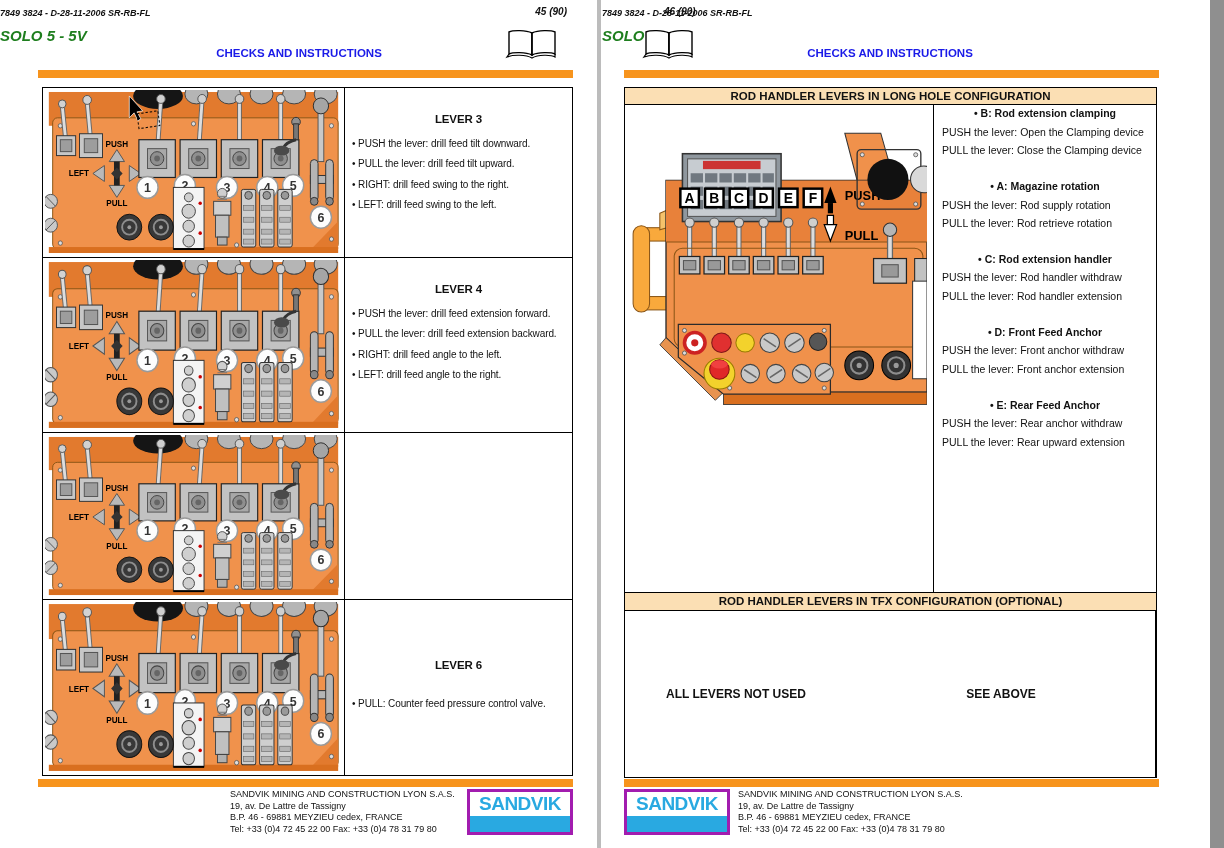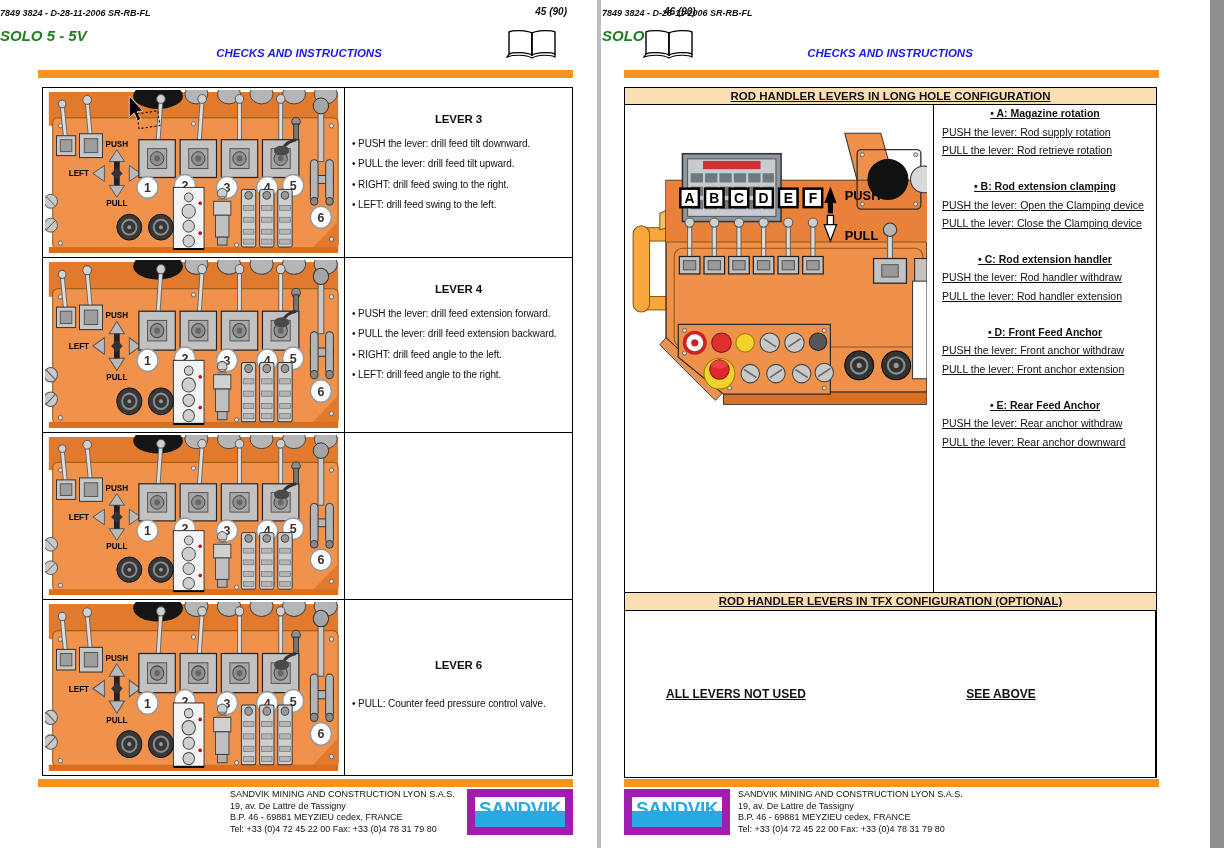--- a/index.html
+++ b/index.html
@@ -15,21 +15,21 @@
   #right-strip{position:absolute;left:1210px;top:0;width:14px;height:848px;background:#8f8f8f;}
 
   
   .hdr-ref{position:absolute;top:8px;left:0;text-align:left;font-size:9px;font-weight:bold;font-style:italic;letter-spacing:0px;}
   #page-left .hdr-ref{width:598px;}
   #page-right .hdr-ref{width:576px;}
   .page-num{position:absolute;top:6px;font-size:10px;font-weight:bold;font-style:italic;}
   #page-left .page-num{right:31px;}
   #page-right .page-num{left:62px;}
   .doc-title{position:absolute;top:27px;left:0;text-align:left;font-size:15px;font-weight:bold;font-style:italic;color:#1e7e1e;}
-  .doc-subtitle{position:absolute;top:47px;left:0;text-align:center;font-size:11.5px;font-weight:bold;font-style:italic;color:#1a1ae8;}
+  .doc-subtitle{position:absolute;top:47px;left:0;text-align:center;font-size:11.5px;font-weight:bold;color:#1a1ae8;}
   #page-left .doc-title,#page-left .doc-subtitle{width:598px;}
   #page-right .doc-title,#page-right .doc-subtitle{width:576px;}
   .book-icon{position:absolute;top:28px;}
   #page-left .book-icon{left:505px;}
   #page-right .book-icon{left:40px;}
   .rule{position:absolute;height:8px;background:#f7941d;}
   #page-left .rule-top{left:38px;top:70px;width:535px;}
   #page-right .rule-top{left:22px;top:70px;width:535px;}
   #page-left .rule-bottom{left:38px;top:779px;width:535px;}
   #page-right .rule-bottom{left:22px;top:779px;width:535px;}
@@ -42,42 +42,42 @@
   .lrow .txt-cell{flex:1;padding:6px 7px;font-size:10px;letter-spacing:-0.1px;line-height:1.32;}
   .r1{height:169px;} .r2{height:174px;} .r3{height:166px;} .r4{height:175px;}
   .lever-h{font-size:11.5px;font-weight:bold;text-align:center;margin:18px 0 10px 0;}
   .r4 .lever-h{margin-top:52px;}
   .bul{margin-bottom:7px;}
   .r4 .bul{margin-top:24px;}
   .midline{text-align:center;margin:14px 0 9px 0;}
   .img-cell svg{display:block;width:100%;height:100%;}
 
   
-  #rod-table{position:absolute;left:22px;top:87px;width:533px;border:1.5px solid #000;box-sizing:border-box;background:#fff;text-decoration:underline;}
+  #rod-table{position:absolute;left:22px;top:87px;width:533px;border:1.5px solid #000;box-sizing:border-box;background:#fff;}
   .band{background:#fbdfb4;border-bottom:1.5px solid #000;height:16px;line-height:16px;text-align:center;font-weight:bold;font-size:11.5px;}
   .band2{border-top:1.5px solid #000;height:17px;line-height:17px;}
   .rrow{display:flex;}
   .rrow-main{height:487px;}
   .rrow-tfx{height:166px;}
   .rcell-img{width:309px;border-right:1.5px solid #000;box-sizing:border-box;position:relative;background:#fff;}
   .rcell-txt{flex:1;padding:2px 8px 0 8px;font-size:10.5px;line-height:1.3;}
   .sec{margin-bottom:22px;}
   .sec-title{font-weight:bold;text-align:center;margin-bottom:2px;}
   .pline{margin-top:5px;}
   .tfx-cell{display:flex;align-items:center;justify-content:center;font-weight:bold;font-size:12px;}
   .tfx-left{width:309px;border-right:1.5px solid #000;box-sizing:border-box;}
   .tfx-right{flex:1;}
   #rod-panel-wrap{position:absolute;left:4px;top:22px;width:298px;height:330px;}
   #rod-panel-wrap svg{width:100%;height:100%;display:block;}
 
   
   .footer-text{position:absolute;font-size:9px;line-height:11.5px;}
   #page-left .footer-text{left:230px;top:789px;}
   #page-right .footer-text{left:136px;top:789px;}
-  .logo{position:absolute;width:106px;height:46px;border:8px solid #a21caf;box-sizing:border-box;background:#fff;}
+  .logo{position:absolute;width:106px;height:46px;border:3px solid #a21caf;box-sizing:border-box;background:#fff;}
   #page-left .logo{left:467px;top:789px;}
   #page-right .logo{left:22px;top:789px;}
   .logo .logo-word{display:block;text-align:center;color:#29a9e1;font-weight:bold;font-size:19px;letter-spacing:-0.5px;line-height:24px;}
   .logo .logo-bar{position:absolute;left:0px;bottom:0px;width:100%;height:16px;background:#29a9e1;}
 
   text{font-family:"Liberation Sans","DejaVu Sans",sans-serif;}
 </style>
 </head>
 <body>
 
@@ -1090,43 +1090,43 @@
               <circle cx="260" cy="232" r="14" fill="#333" stroke="#000"></circle>
                 <circle cx="260" cy="232" r="8" fill="none" stroke="#8d8d8d" stroke-width="2"></circle>
                 <circle cx="260" cy="232" r="2.5" fill="#999"></circle>
             </g>
             <rect x="276" y="150" width="14" height="95" fill="#fff" stroke="#333"></rect>
           </svg>
         </div>
       </div>
       <div class="rcell-txt">
         <div class="sec">
+          <div class="sec-title">• B: Rod extension clamping</div>
+          <div class="pline">PUSH the lever: Open the Clamping device</div>
+          <div class="pline">PULL the lever: Close the Clamping device</div>
+        </div>
+        <div class="sec">
           <div class="sec-title">• A: Magazine rotation</div>
           <div class="pline">PUSH the lever: Rod supply rotation</div>
           <div class="pline">PULL the lever: Rod retrieve rotation</div>
-        </div>
-        <div class="sec">
-          <div class="sec-title">• B: Rod extension clamping</div>
-          <div class="pline">PUSH the lever: Open the Clamping device</div>
-          <div class="pline">PULL the lever: Close the Clamping device</div>
         </div>
         <div class="sec">
           <div class="sec-title">• C: Rod extension handler</div>
           <div class="pline">PUSH the lever: Rod handler withdraw</div>
           <div class="pline">PULL the lever: Rod handler extension</div>
         </div>
         <div class="sec">
           <div class="sec-title">• D: Front Feed Anchor</div>
           <div class="pline">PUSH the lever: Front anchor withdraw</div>
           <div class="pline">PULL the lever: Front anchor extension</div>
         </div>
         <div class="sec">
           <div class="sec-title">• E: Rear Feed Anchor</div>
           <div class="pline">PUSH the lever: Rear anchor withdraw</div>
-          <div class="pline">PULL the lever: Rear anchor downward</div>
+          <div class="pline">PULL the lever: Rear upward extension</div>
         </div>
       </div>
     </div>
     <div class="band band2">ROD HANDLER LEVERS IN TFX CONFIGURATION (OPTIONAL)</div>
     <div class="rrow rrow-tfx">
       <div class="tfx-cell tfx-right">ALL LEVERS NOT USED</div>
       <div class="tfx-cell tfx-left">SEE ABOVE</div>
     </div>
   </div>
 

